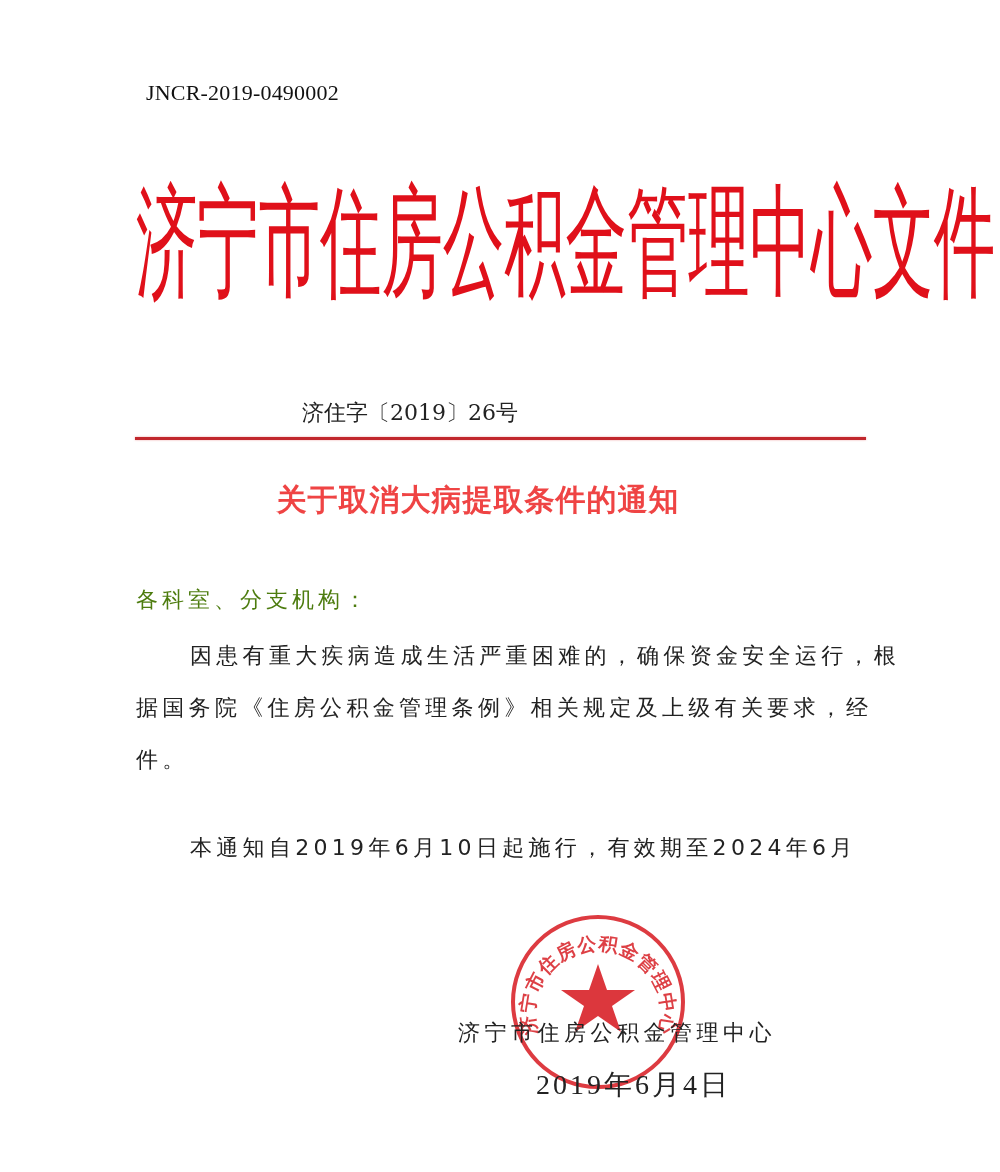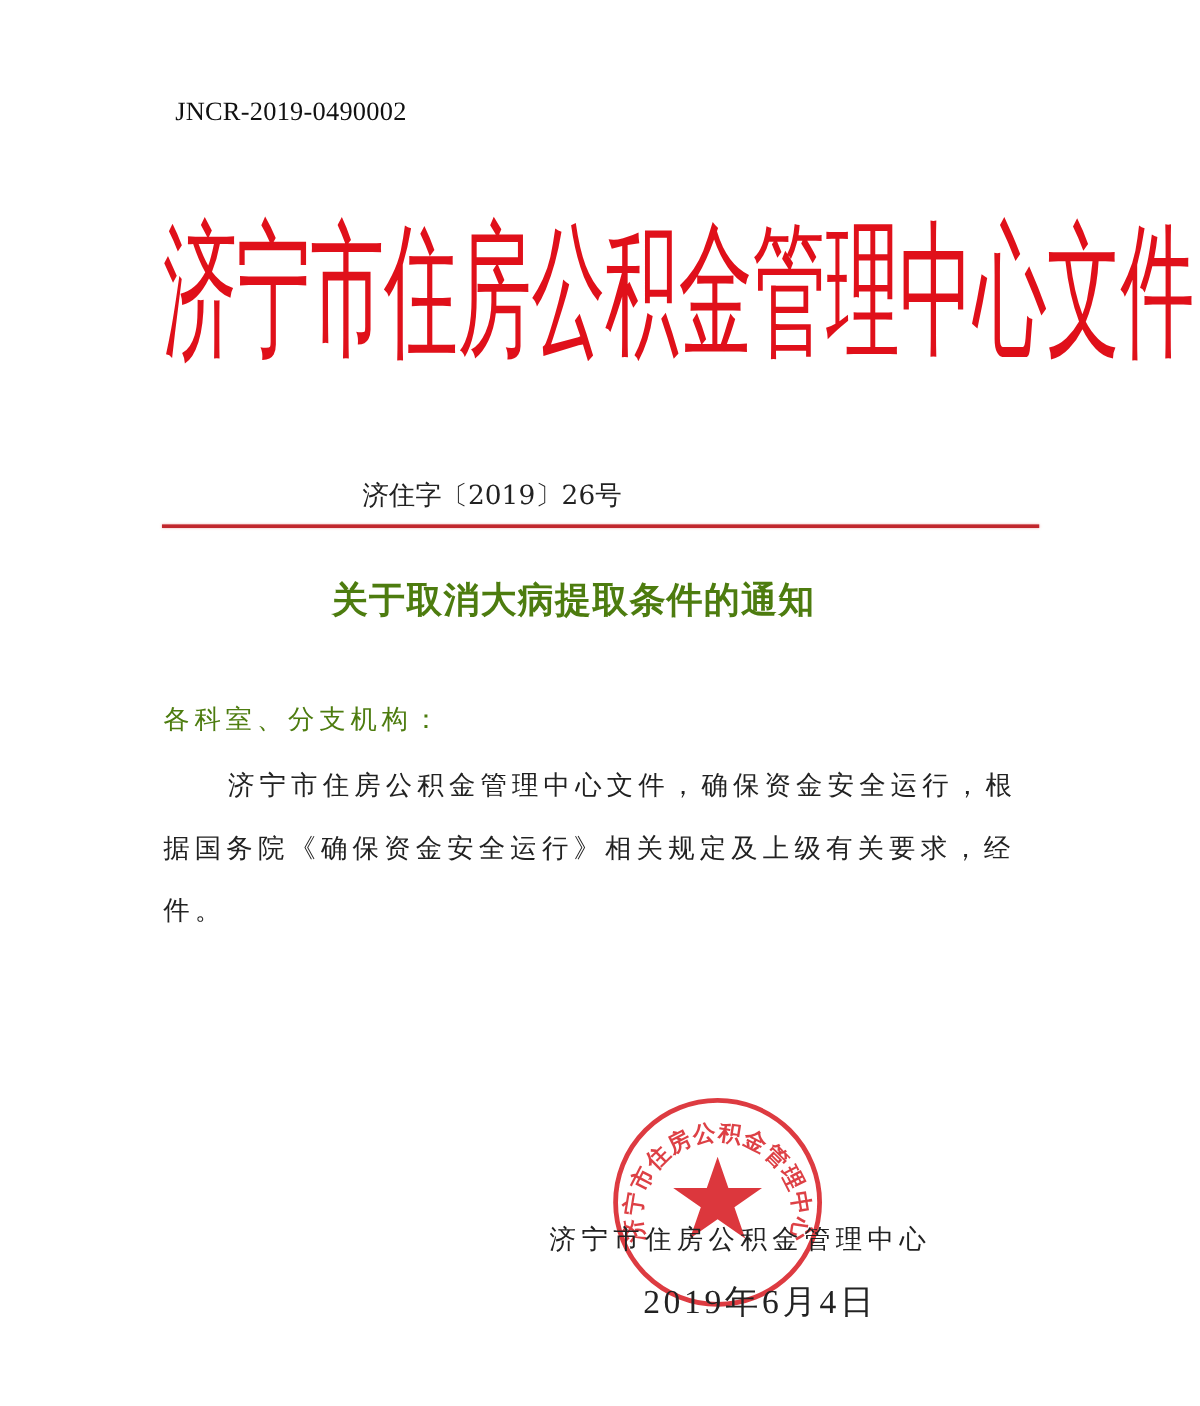--- a/index.html
+++ b/index.html
@@ -12,21 +12,21 @@
   .red-head-inner { position: absolute; left: 0; top: 0; white-space: nowrap;
               font-family: "DejaVu Sans", sans-serif; font-size: 122px; line-height: 140px;
               color: #e0101a; transform-origin: 0 0; transform: scaleX(0.503);
               letter-spacing: 0px; font-weight: normal; }
   .doc-num { position: absolute; left: 0; width: 820px; top: 398px; text-align: center;
              font-size: 22px; color: #222; }
   .doc-num span { position: relative; left: 0px; }
   .red-rule { position: absolute; left: 135px; top: 437px; width: 731px; height: 3px;
               background: #c1272d; box-shadow: 0 0 2px rgba(220,60,60,0.5); }
   .title { position: absolute; left: 0; width: 956px; top: 480px; text-align: center;
-           font-size: 30px; font-weight: bold; color: #4d7c0f; letter-spacing: 1px;
+           font-size: 30px; font-weight: bold; color: #ef4444; letter-spacing: 1px;
            font-family: "DejaVu Serif", serif; }
   .salutation { position: absolute; left: 136px; top: 585px; font-size: 22px; letter-spacing: 4px;
                 font-family: "DejaVu Sans", sans-serif; color: #4d7c0f; }
   .body-text { position: absolute; left: 136px; width: 740px; font-size: 22px;
                font-family: "DejaVu Sans", sans-serif; color: #222; line-height: 52px;
                letter-spacing: 4.3px; text-align: justify; }
   .para1 { top: 630px; }
   .para2 { top: 822px; }
   .line { display: block; white-space: nowrap; }
   .indent { padding-left: 54px; }
@@ -51,26 +51,27 @@
     <span>济住字〔2019〕26号</span>
   </div>
 
   <div class="red-rule"></div>
 
   <div class="title">关于取消大病提取条件的通知</div>
 
   <div class="salutation">各科室、分支机构：</div>
 
   <div class="body-text para1">
-    <span class="line indent">济宁市住房公积金管理中心文件，确保资金安全运行，根</span>
-    <span class="line">据国务院《确保资金安全运行》相关规定及上级有关要求，经</span>
+    <span class="line indent">因患有重大疾病造成生活严重困难的，确保资金安全运行，根</span>
+    <span class="line">据国务院《住房公积金管理条例》相关规定及上级有关要求，经</span>
     <span class="line">件。</span>
   </div>
 
   <div class="body-text para2">
+    <span class="line indent">本通知自2019年6月10日起施行，有效期至2024年6月</span>
   </div>
 
   <svg class="seal" viewBox="0 0 180 180">
     <defs>
       <path id="sealArc" d="M 28 118 A 64 64 0 1 1 152 118" fill="none"></path>
     </defs>
     <circle cx="90" cy="90" r="85" fill="none" stroke="#d9262c" stroke-width="4" opacity="0.9"></circle>
     <text font-family="DejaVu Sans, sans-serif" font-size="19" font-weight="bold" fill="#d9262c" opacity="0.88" letter-spacing="1">
       <textPath href="#sealArc" startOffset="50%" text-anchor="middle">济宁市住房公积金管理中心</textPath>
     </text>

